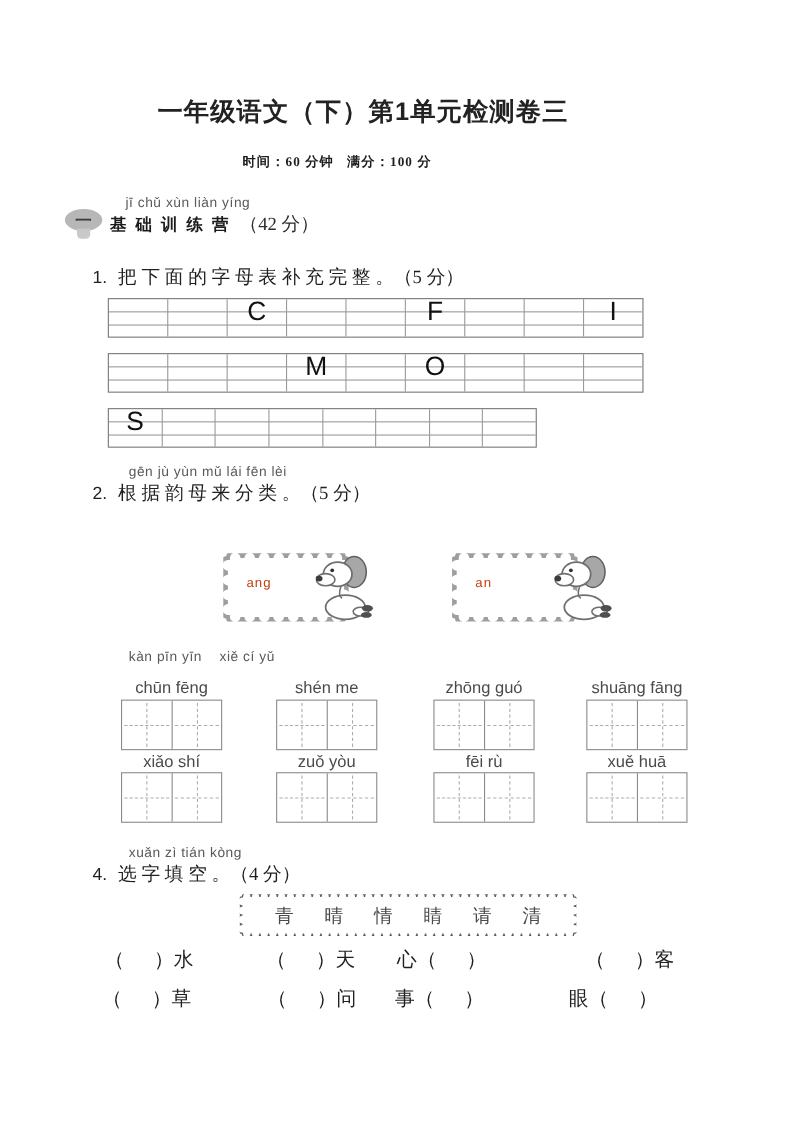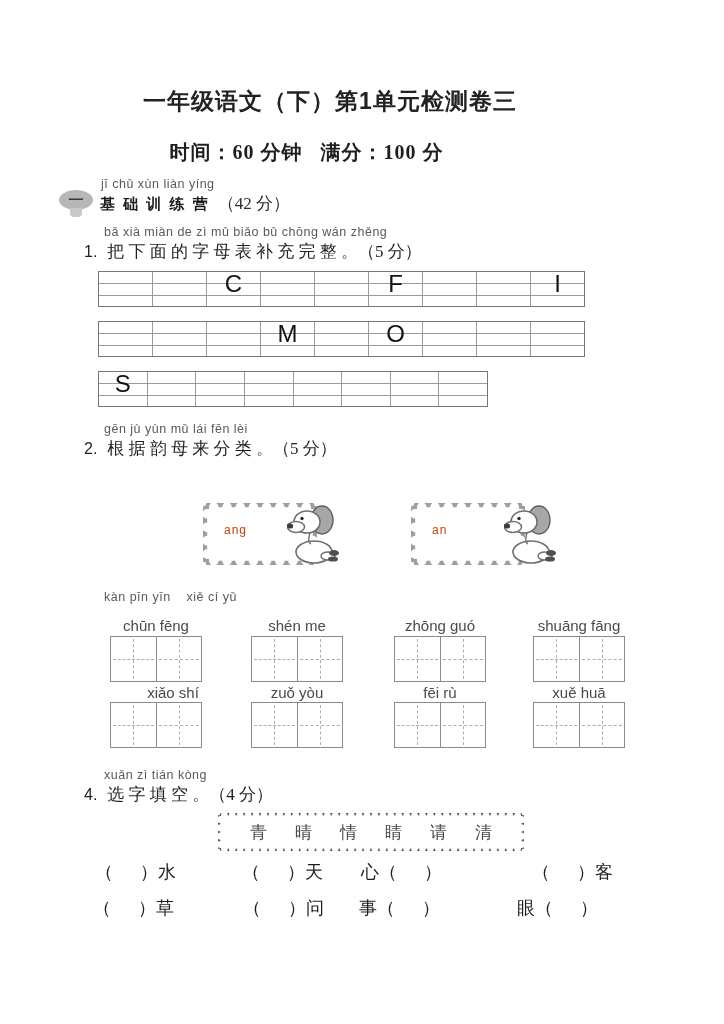--- a/index.html
+++ b/index.html
@@ -10,37 +10,37 @@
   .abs{position:absolute;}
 
   
   .title{
     left:0;top:86px;width:660px;text-align:center;
     font-family:"Liberation Sans", sans-serif;font-weight:bold;font-size:23px;color:#222;
     letter-spacing:1px;
   }
   .info{
     left:0;top:139px;width:613px;text-align:center;
-    font-weight:bold;font-size:20px;color:#1e1e1e;letter-spacing:1px;
+    font-weight:bold;font-size:12px;color:#1e1e1e;letter-spacing:1px;
   }
 
   
   .mushroom{left:59px;top:190px;width:36px;height:30px;}
   .mushroom .cap{
     position:absolute;left:0;top:0;width:34px;height:20px;border-radius:50%;
     background:#b7b7b7;display:flex;align-items:center;justify-content:center;
     font-family:"Liberation Sans", sans-serif;font-weight:bold;font-size:15px;color:#3a3a3a;
   }
   .mushroom .stem{
     position:absolute;left:11px;top:18px;width:12px;height:9px;background:#c9c9c9;
     border-radius:0 0 4px 4px;
   }
   .pinyin{
     font-family:"Liberation Sans", sans-serif;font-size:12.5px;color:#5a5a5a;
-    letter-spacing:0.5px;white-space:nowrap;
+    letter-spacing:0.5px;white-space:nowrap;margin-left:13px;
   }
   .sec-title{left:100px;top:192px;white-space:nowrap;}
   .sec-title .sec-label{
     font-family:"Liberation Sans", sans-serif;font-weight:bold;font-size:15px;color:#1c1c1c;
     letter-spacing:2px;
   }
   .sec-title .sec-score{font-size:17px;color:#2b2b2b;margin-left:8px;}
 
   
   .q-line{white-space:nowrap;font-size:17px;color:#1f1f1f;}
@@ -117,21 +117,20 @@
 
   <div class="abs mushroom">
     <div class="cap">一</div>
     <div class="stem"></div>
   </div>
   <div class="abs pinyin" style="left:101px;top:177px;">jī  chǔ xùn liàn yíng</div>
   <div class="abs sec-title">
     <span class="sec-label">基 础 训 练 营</span><span class="sec-score">（42 分）</span>
   </div>
 
-  <div class="abs pinyin" style="left:104px;top:225px;">bǎ xià miàn de  zì  mǔ biǎo bǔ chōng wán zhěng</div>
   <div class="abs q-line" style="left:84px;top:240px;">
     <span class="q-num">1.</span><span>把 下 面 的 字 母 表 补 充 完 整 。（5 分）</span>
   </div>
 
   <div class="abs staff" style="left:98px;top:271px;width:487px;">
     <div class="hline l1"></div>
     <div class="hline l2"></div>
     <div class="staff-cell">
         <span class="staff-letter"></span>
       </div>
@@ -260,21 +259,21 @@
     </div>
   <div class="abs tian-group" style="left:394px;top:636px;">
       <div class="tian-cell"></div>
       <div class="tian-cell"></div>
     </div>
   <div class="abs tian-group" style="left:533px;top:636px;">
       <div class="tian-cell"></div>
       <div class="tian-cell"></div>
     </div>
 
-  <div class="abs word-label" style="left:127px;top:684px;text-align:center;">xiǎo    shí</div>
+  <div class="abs word-label" style="left:110px;top:684px;text-align:center;">xiǎo    shí</div>
   <div class="abs word-label" style="left:251px;top:684px;">zuǒ    yòu</div>
   <div class="abs word-label" style="left:394px;top:684px;">fēi     rù</div>
   <div class="abs word-label" style="left:533px;top:684px;">xuě   huā</div>
 
   <div class="abs tian-group" style="left:110px;top:702px;">
       <div class="tian-cell"></div>
       <div class="tian-cell"></div>
     </div>
   <div class="abs tian-group" style="left:251px;top:702px;">
       <div class="tian-cell"></div>

